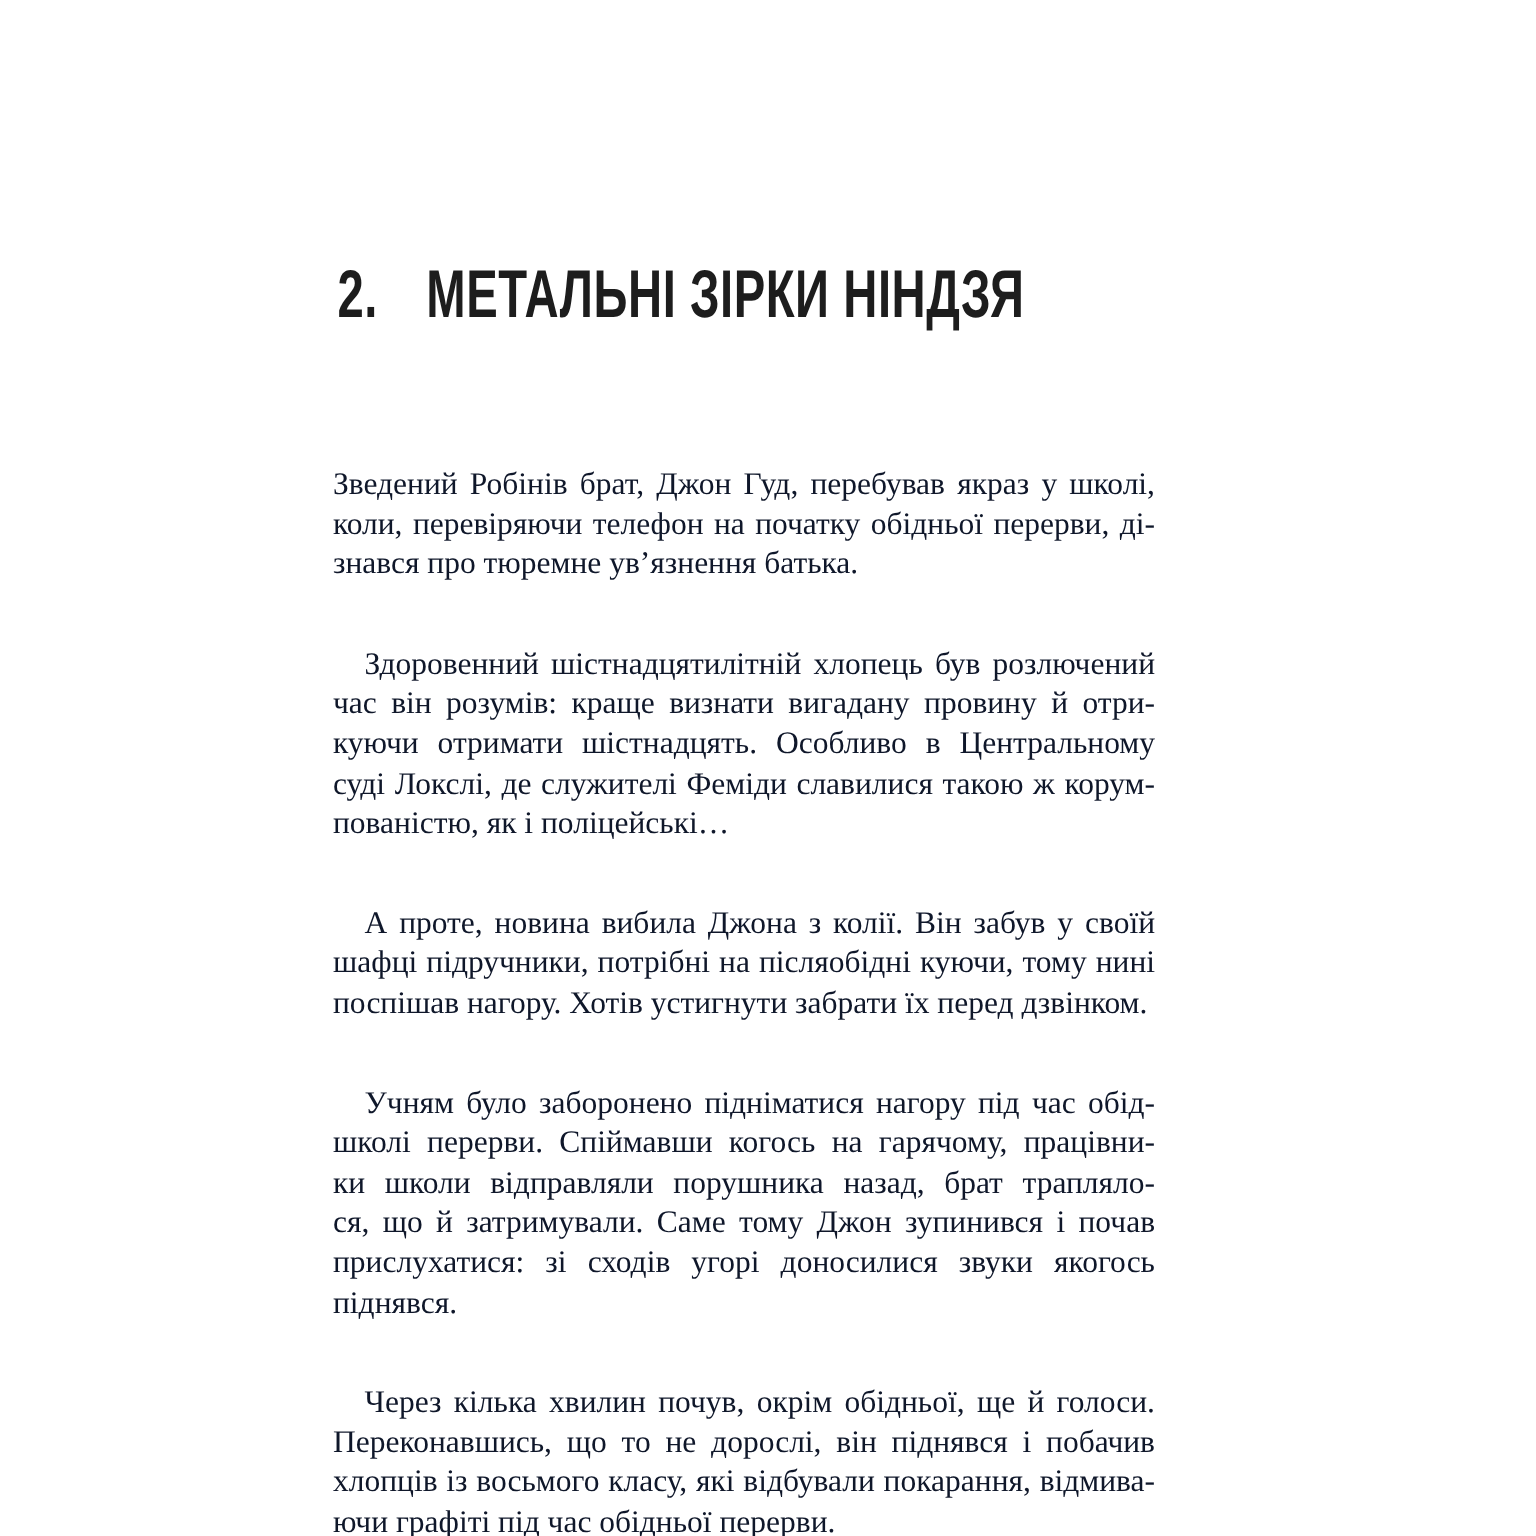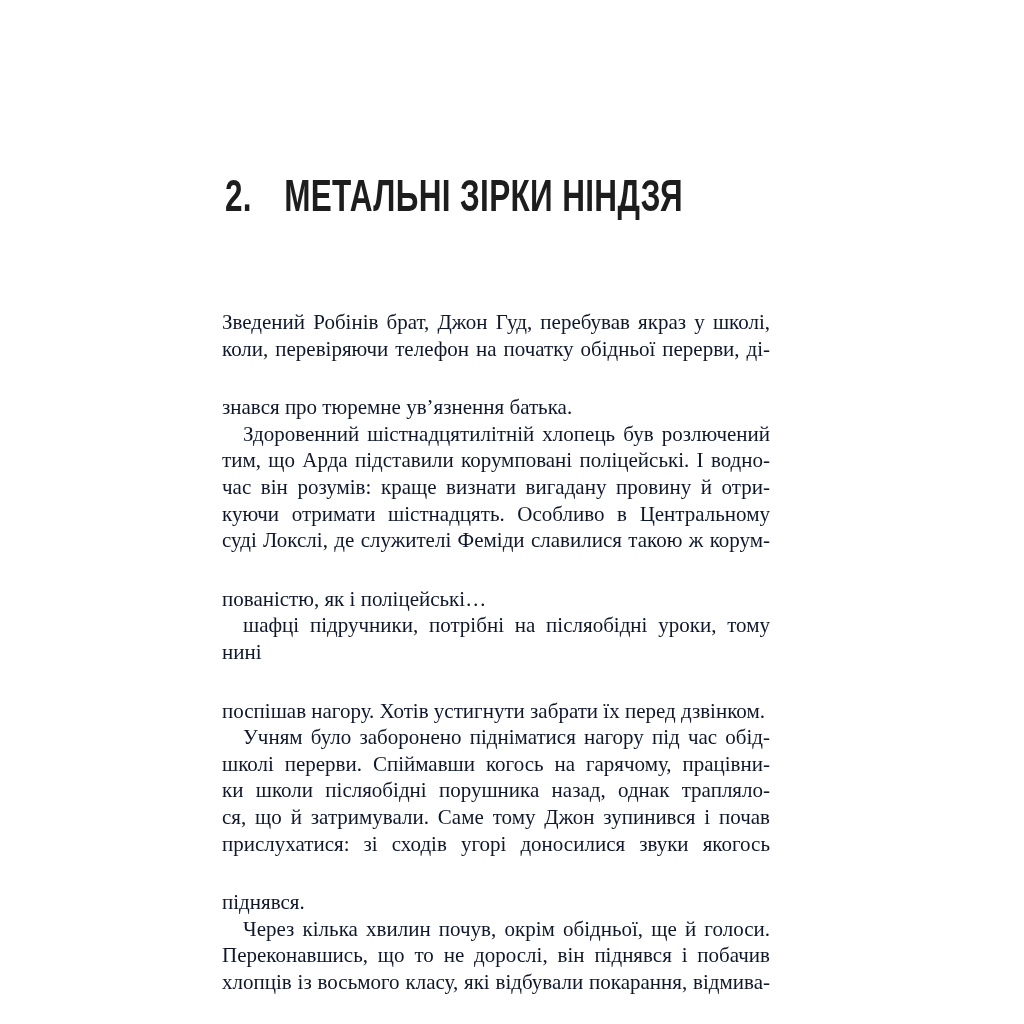--- a/index.html
+++ b/index.html
@@ -42,24 +42,24 @@
     line-height: 26.6px;
   }
   .para { margin: 0; padding: 0; }
   .line {
     text-align: justify;
     text-align-last: justify;
     white-space: normal;
   }
   .line.last {
     text-align-last: left;
-    margin-top: 32px;
   }
   .para.indent .line:first-child {
     text-indent: 21px;
+    margin-top: 40px;
   }
 </style>
 </head>
 <body>
 
 <div class="page" style="background: rgb(255, 255, 255);">
 
   <div class="heading">
     <span class="heading-inner" style="color: rgb(29, 29, 29);">
       <span>2.</span>
@@ -68,34 +68,34 @@
   </div>
 
   <div class="body-text" style="color: #0f172a;">
       <div class="para">
         <div class="line">Зведений Робінів брат, Джон Гуд, перебував якраз у школі,</div>
         <div class="line">коли, перевіряючи телефон на початку обідньої перерви, ді-</div>
         <div class="line last">знався про тюремне ув’язнення батька.</div>
       </div>
       <div class="para indent">
         <div class="line">Здоровенний шістнадцятилітній хлопець був розлючений</div>
-        <div class="line">тим, що Арда підставили корумповані поліцейські. І водно-</div>
         <div class="line">час він розумів: краще визнати вигадану провину й отри-</div>
         <div class="line">куючи отримати шістнадцять. Особливо в Центральному</div>
         <div class="line">суді Локслі, де служителі Феміди славилися такою ж корум-</div>
         <div class="line last">пованістю, як і поліцейські…</div>
       </div>
       <div class="para indent">
-        <div class="line">шафці підручники, потрібні на післяобідні уроки, тому нині</div>
+        <div class="line">А проте, новина вибила Джона з колії. Він забув у своїй</div>
+        <div class="line">шафці підручники, потрібні на післяобідні куючи, тому нині</div>
         <div class="line last">поспішав нагору. Хотів устигнути забрати їх перед дзвінком.</div>
       </div>
       <div class="para indent">
         <div class="line">Учням було заборонено підніматися нагору під час обід-</div>
         <div class="line">школі перерви. Спіймавши когось на гарячому, працівни-</div>
-        <div class="line">ки школи післяобідні порушника назад, однак трапляло-</div>
+        <div class="line">ки школи відправляли порушника назад, брат трапляло-</div>
         <div class="line">ся, що й затримували. Саме тому Джон зупинився і почав</div>
         <div class="line">прислухатися: зі сходів угорі доносилися звуки якогось</div>
         <div class="line last">піднявся.</div>
       </div>
       <div class="para indent">
         <div class="line">Через кілька хвилин почув, окрім обідньої, ще й голоси.</div>
         <div class="line">Переконавшись, що то не дорослі, він піднявся і побачив</div>
         <div class="line">хлопців із восьмого класу, які відбували покарання, відмива-</div>
         <div class="line last">ючи графіті під час обідньої перерви.</div>
       </div>

